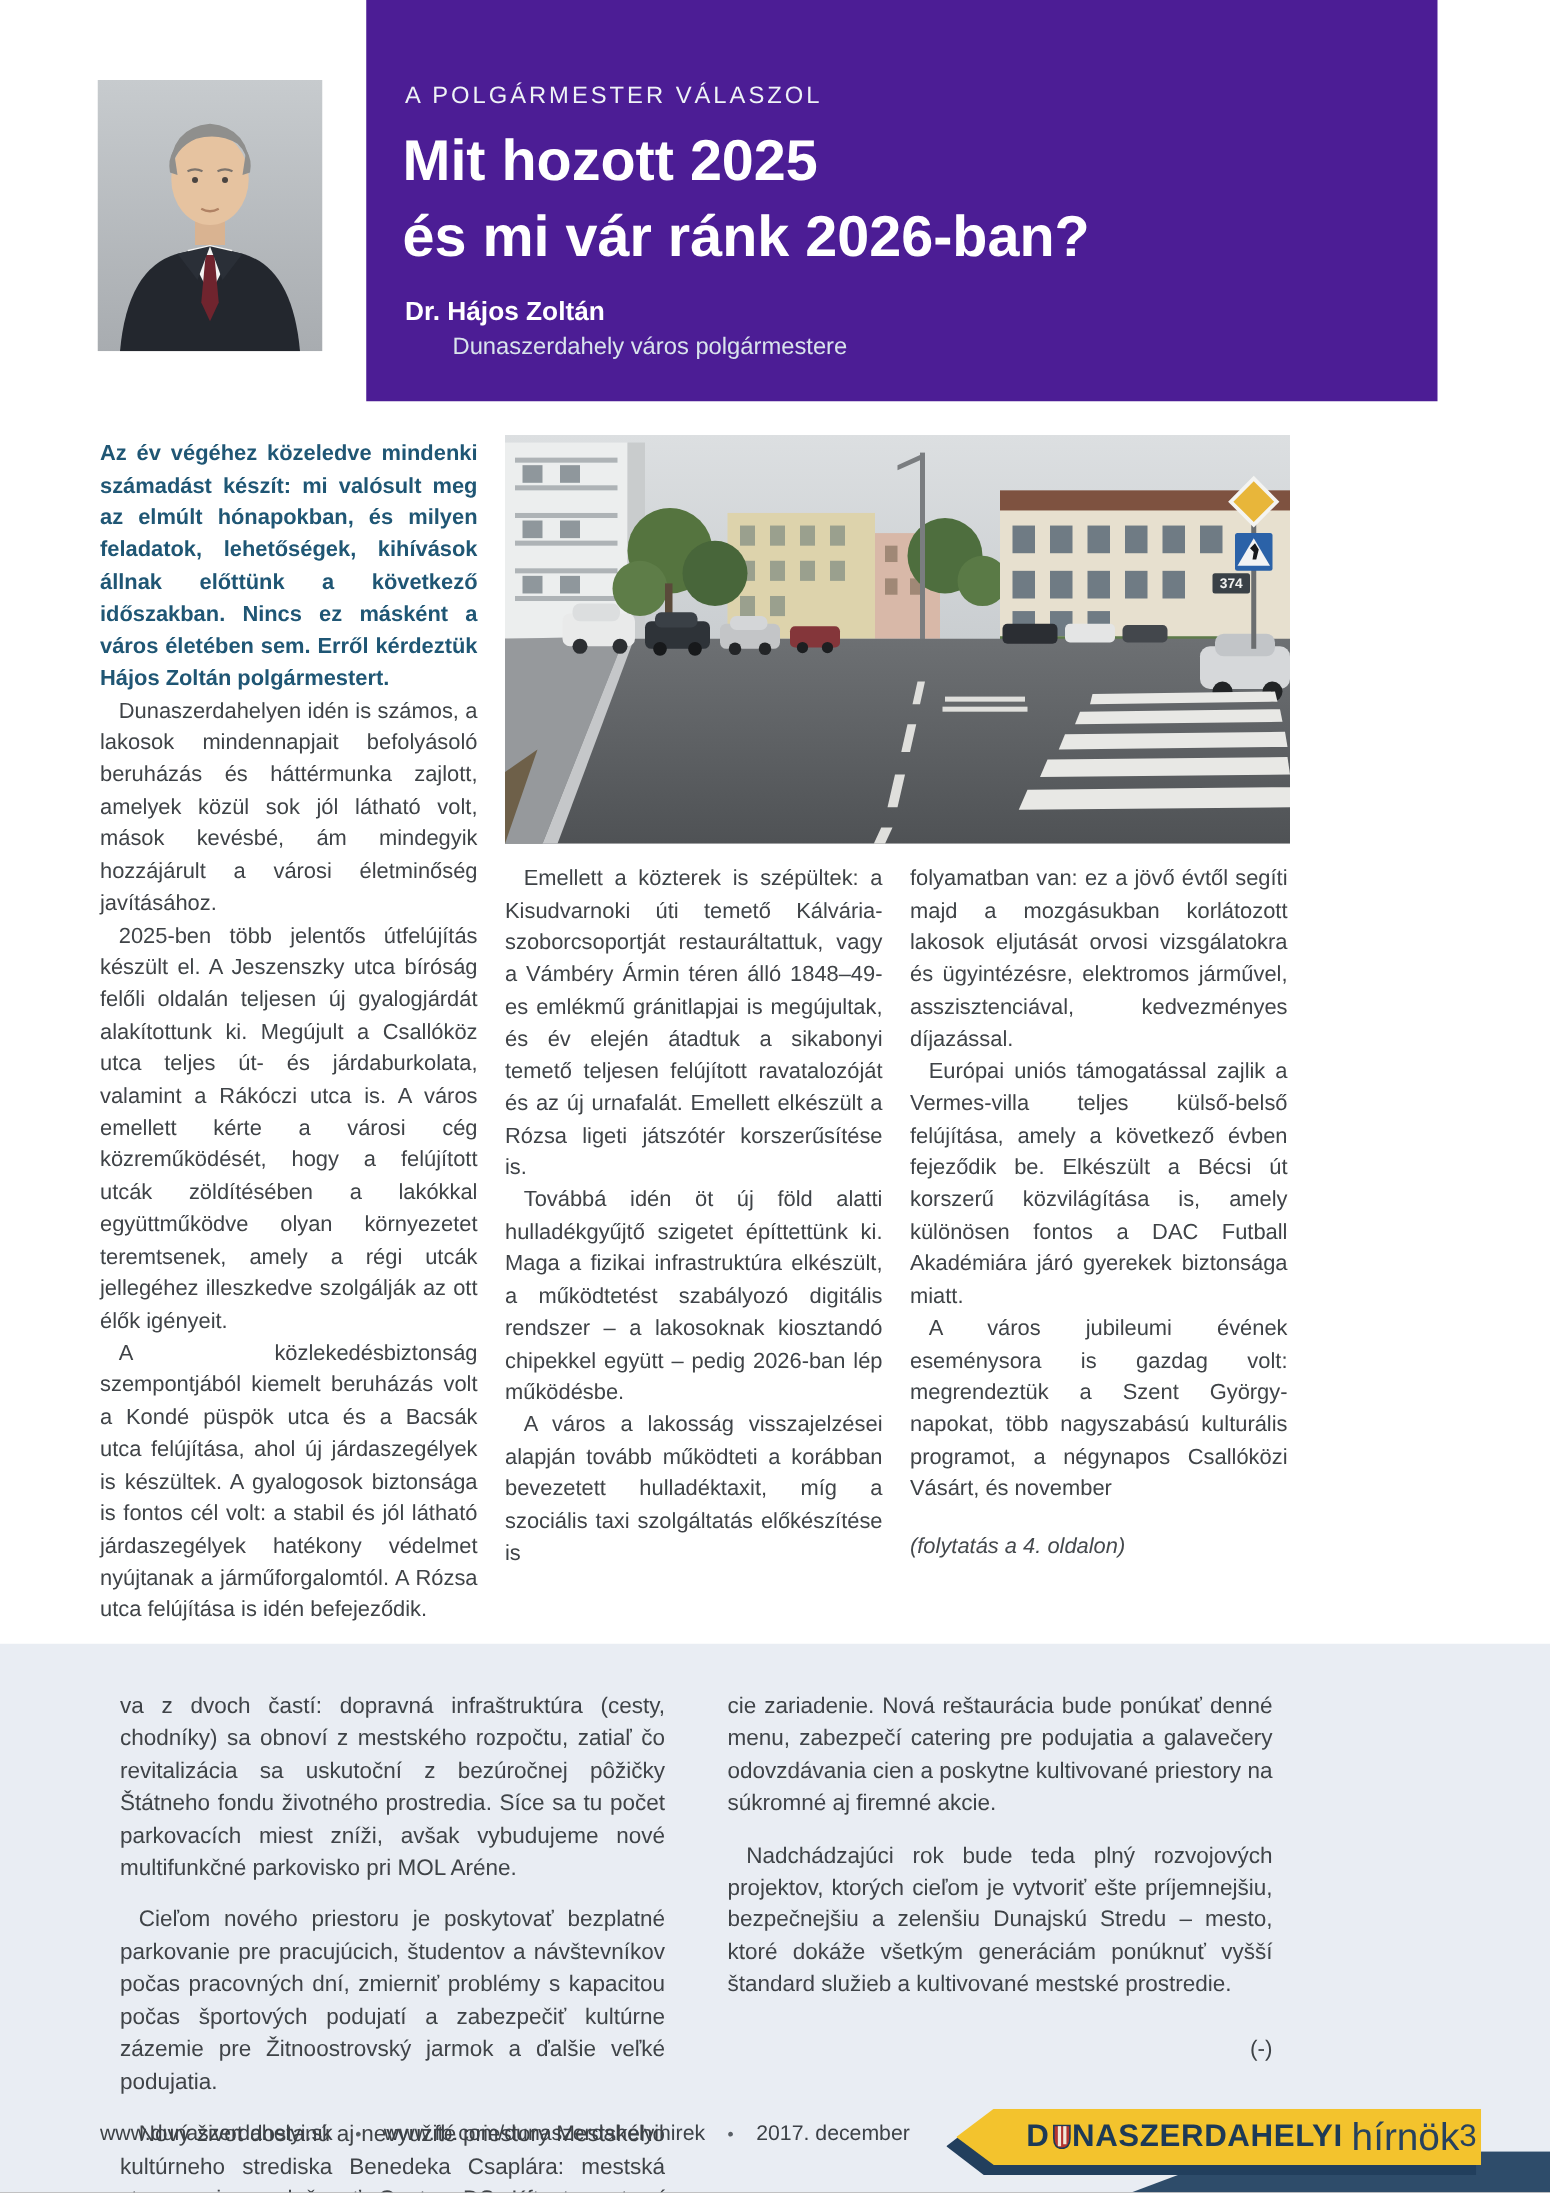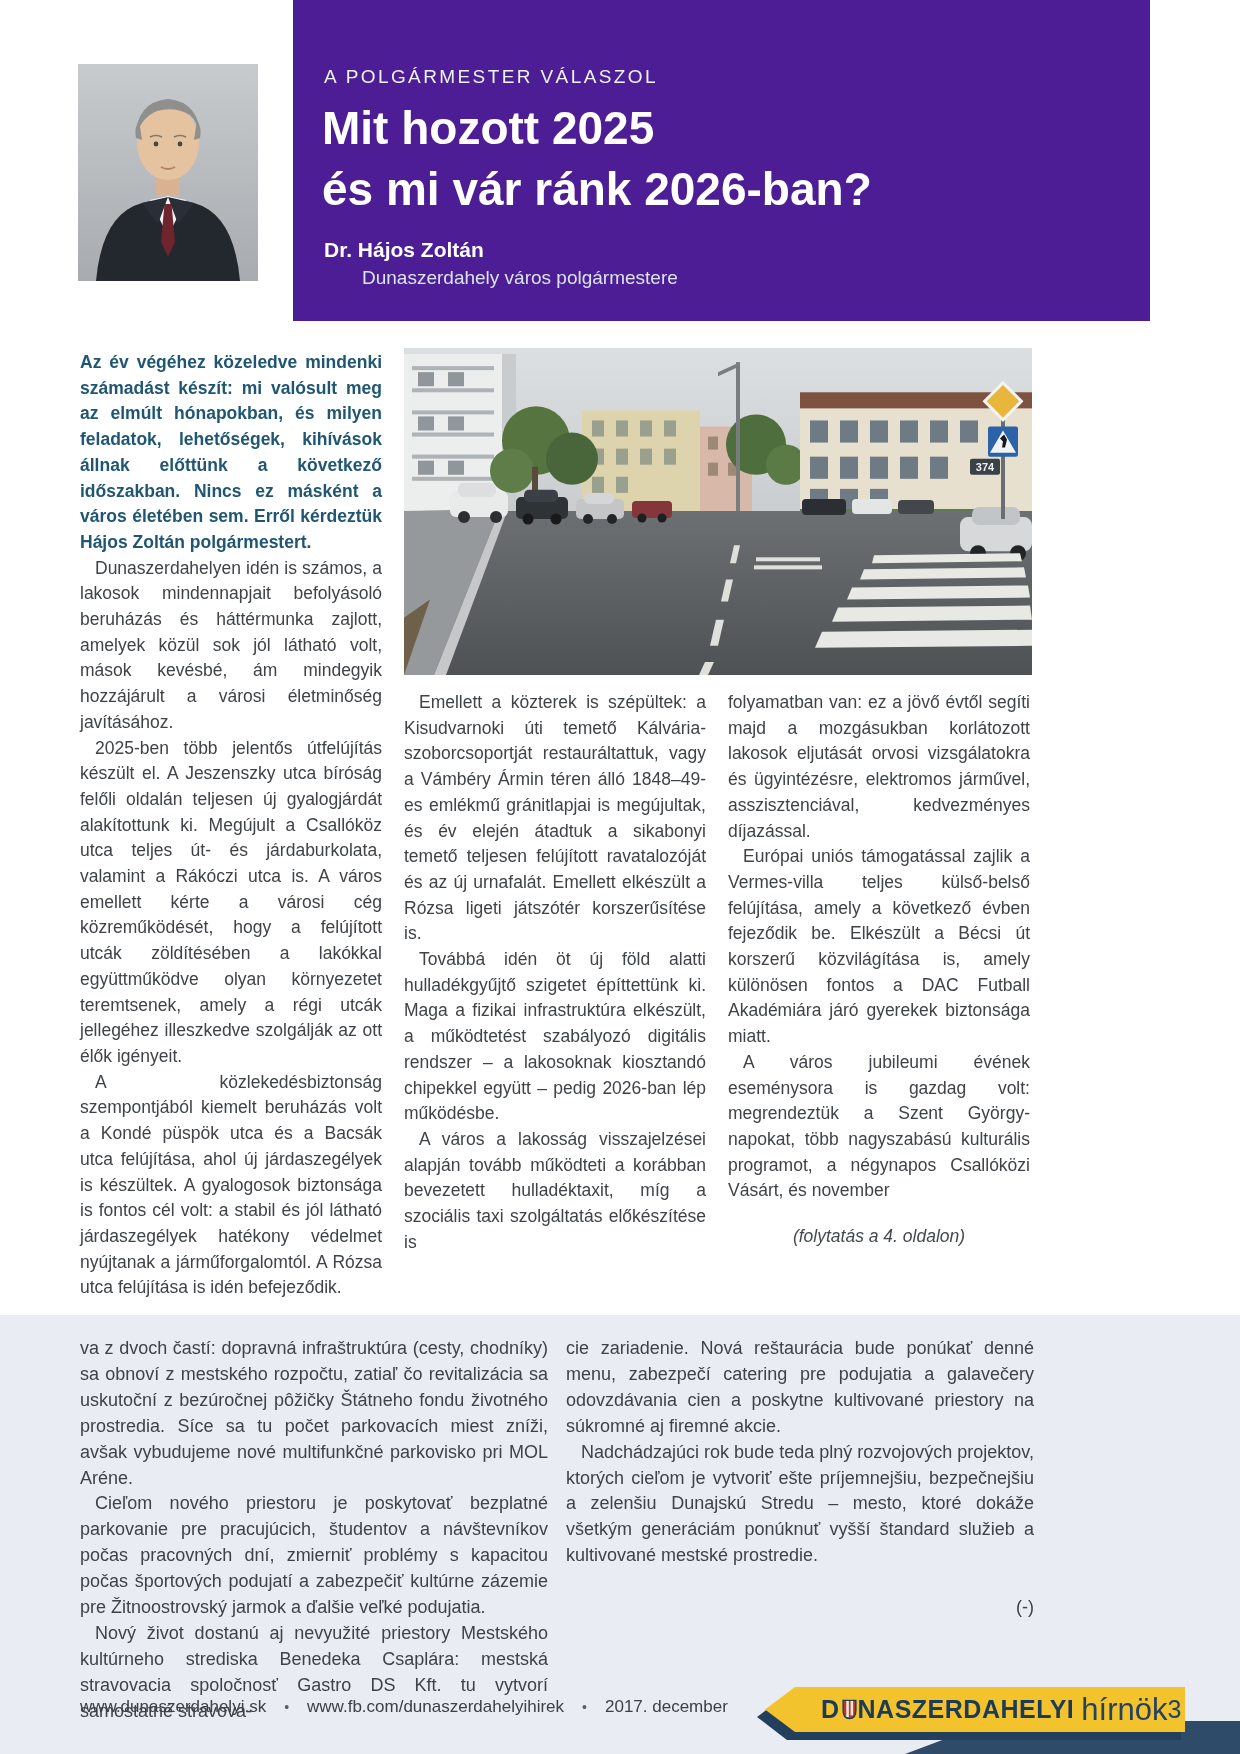--- a/index.html
+++ b/index.html
@@ -39,37 +39,37 @@
     font-size:17.5px;line-height:25.7px;color:#3f4347;
     text-align:justify;hyphens:auto;
   }
   .col1{left:80px;top:350px;}
   .col2{left:404px;top:690px;}
   .col3{left:728px;top:690px;}
   .col p{margin:0;}
   .ind{text-indent:15px;}
   .lead{font-weight:700;color:#1f5674;}
   .continuation{
-    margin-top:20px !important;text-align:center;font-style:italic;color:#45494d;
+    margin-top:20px !important;text-align:left;font-style:italic;color:#45494d;
   }
   .photo{
     position:absolute;left:404px;top:348px;width:628px;height:327px;
   }
   .photo svg{display:block;width:100%;height:100%;}
   
   .sk-band{
     position:absolute;left:0;top:1315px;width:1240px;height:439px;
     background:#e9edf3;
   }
   .sk-col{
     position:absolute;top:21px;width:468px;
     font-size:18px;line-height:25.9px;color:#3f4347;
     text-align:justify;hyphens:auto;
   }
-  .sk-col p{margin:0;}
+  .sk-col p{margin:16px;}
   .sk-col1{left:80px;}
   .sk-col2{left:566px;}
   .sk-sign{margin-top:26px !important;text-align:right;}
   
   .footer-row{
     position:absolute;left:80px;top:1697px;
     display:flex;align-items:center;gap:18px;
     font-size:17px;color:#3c4146;
   }
   .footer-row .bullet{font-size:14px;color:#5a6066;}

